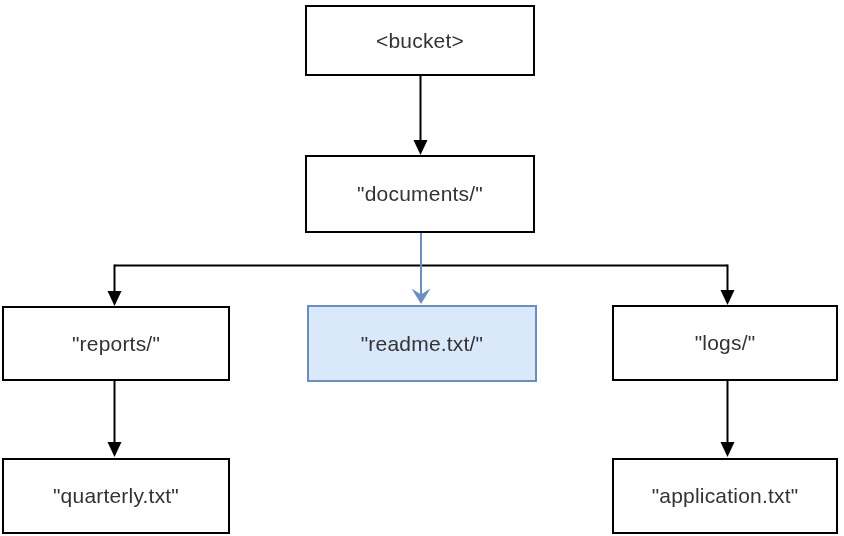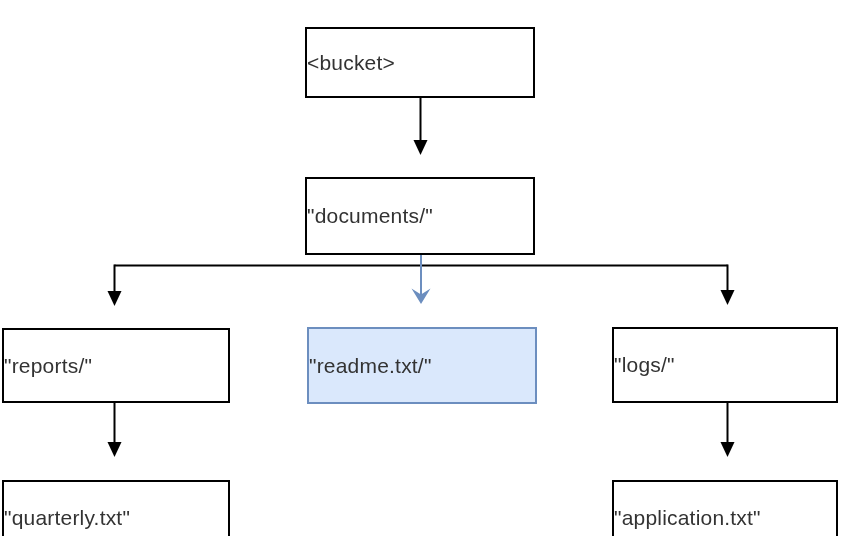--- a/index.html
+++ b/index.html
@@ -36,26 +36,25 @@
   .edge-blue  { stroke: var(--arrow_blue);  stroke-width: 2; fill: none; }
   .head-black { fill: var(--arrow_black); stroke: none; }
   .head-blue  { fill: var(--arrow_blue);  stroke: none; }
   .node {
     position: absolute;
     box-sizing: border-box;
     background: var(--box_fill);
     border: 2px solid var(--box_border);
     display: flex;
     align-items: center;
-    justify-content: flex-start;
+    justify-content: center;
     color: var(--text_color);
     font-size: 21px;
     letter-spacing: 0.2px;
     white-space: nowrap;
-    margin-top: 22px;
   }
   .node.highlight {
     background: var(--highlight_fill);
     border: 2px solid var(--highlight_border);
   }
   .node-bucket      { left: 305px; top: 5px;   width: 230px; height: 71px; }
   .node-documents   { left: 305px; top: 155px; width: 230px; height: 78px; }
   .node-reports     { left: 2px;   top: 306px; width: 228px; height: 75px; }
   .node-readme      { left: 307px; top: 305px; width: 230px; height: 77px; }
   .node-logs        { left: 612px; top: 305px; width: 226px; height: 76px; }

